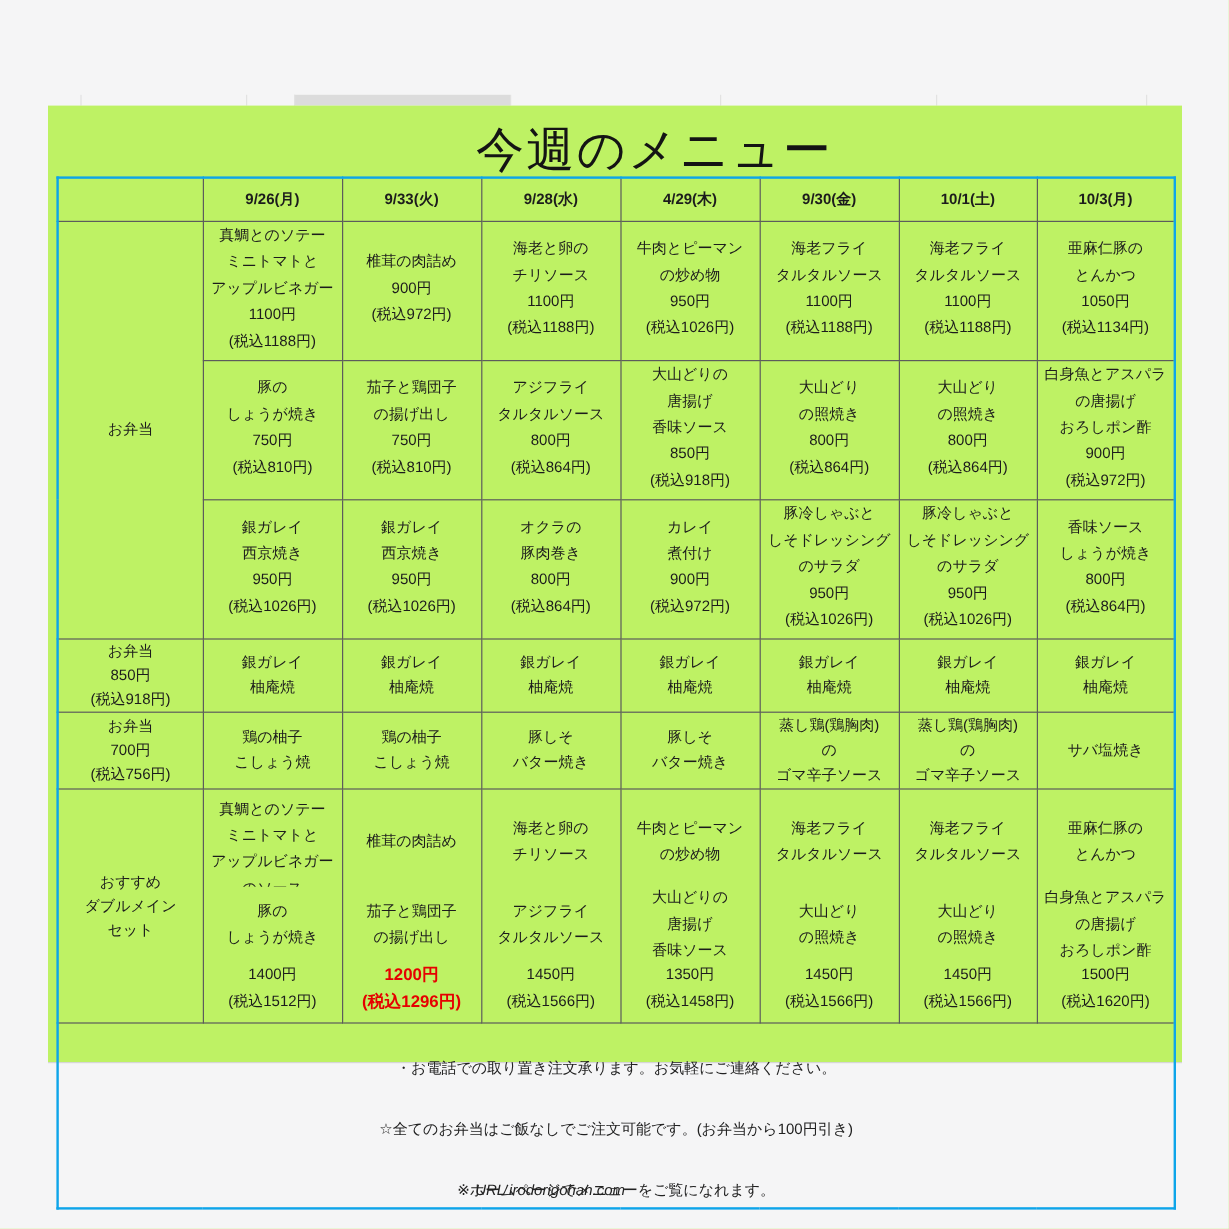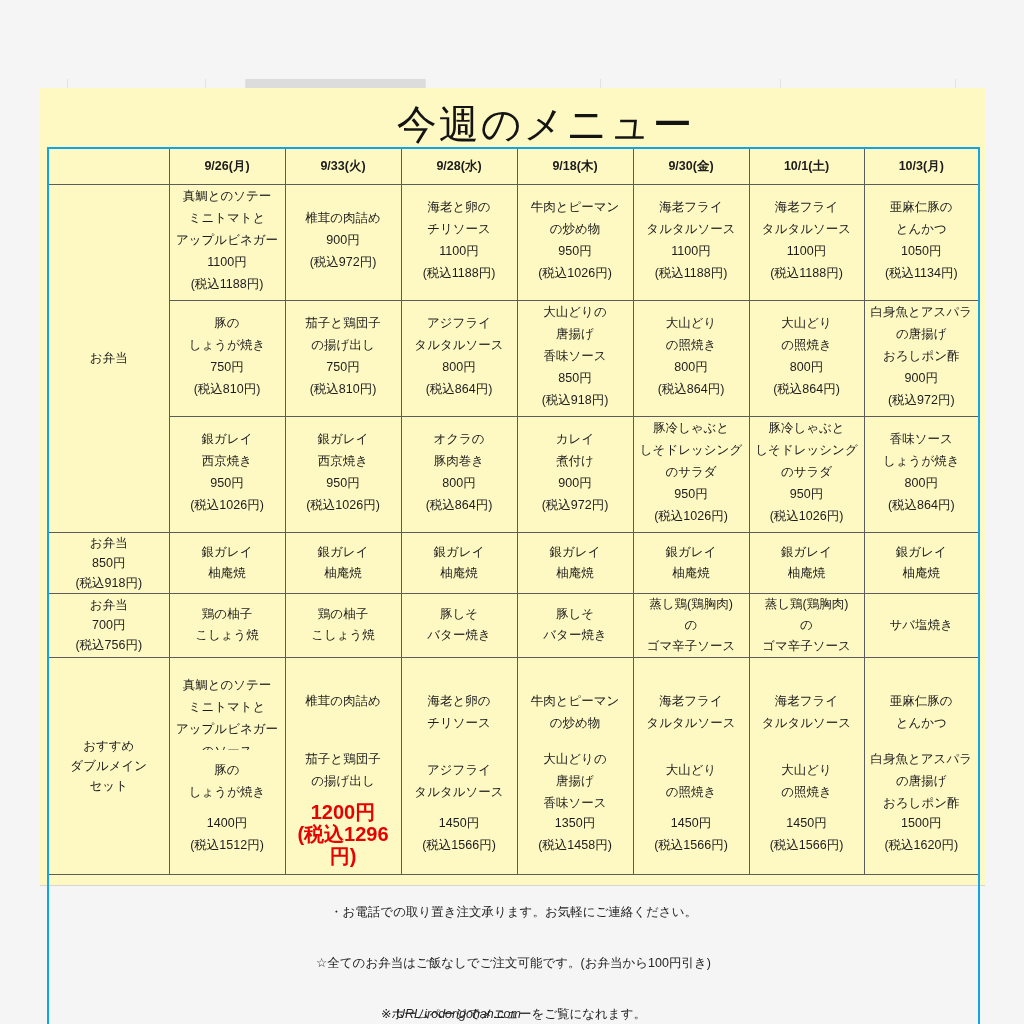--- a/index.html
+++ b/index.html
@@ -9,21 +9,21 @@
     font-family:"Liberation Sans","DejaVu Sans",sans-serif;
     color:#1c1c1c;
   }
   .canvas{position:relative;width:1024px;height:1024px;overflow:hidden;}
   
   .top-strip{position:absolute;left:0;top:79px;width:1024px;height:9px;}
   .top-strip .tick{position:absolute;top:0;width:1px;height:9px;background:#e2e2e2;}
   .top-strip .shaded{position:absolute;top:0;height:9px;background:#dcdcdc;}
   .page{
     position:absolute;left:40px;top:88px;width:945px;height:797px;
-    background:#fef9c3;box-shadow:0 1px 0 #d6d6d6;
+    background:#bef264;box-shadow:0 1px 0 #d6d6d6;
   }
   .title{
     margin:0;padding-top:9px;height:50px;
     text-align:center;font-size:40px;font-weight:400;letter-spacing:2px;
     color:#141414;transform:translateX(33px);
   }
   table.menu{
     position:absolute;left:7px;top:59px;
     border-collapse:collapse;table-layout:fixed;
     border:2px solid #0ea5e9;
@@ -37,21 +37,21 @@
   td.lblcell{line-height:20px;}
   .bc{height:100%;display:flex;flex-direction:column;}
   .names{flex:1 1 auto;display:flex;flex-direction:column;justify-content:center;overflow:hidden;line-height:22px;}
   .priceb{line-height:22px;padding-bottom:5px;flex:0 0 auto;}
   .simple{line-height:21px;}
   .dc{height:100%;display:flex;flex-direction:column;padding-top:5px;box-sizing:border-box;}
   .m1{flex:none;height:76px;display:flex;flex-direction:column;justify-content:center;overflow:hidden;line-height:22px;}
   .m1.clip{justify-content:flex-start;}
   .m2{flex:none;height:62px;display:flex;flex-direction:column;justify-content:center;line-height:22px;overflow:hidden;}
   .dprice{margin-top:auto;line-height:22px;padding-bottom:7px;}
-  .dprice.hl{font-weight:700;font-size:20px;line-height:22px;}
+  .dprice.hl{font-weight:700;font-size:14px;line-height:22px;}
   td.notes{ text-align:left;padding:7px 10px 6px 121px;vertical-align:top;}
   .note{line-height:27px;font-size:12.5px;color:#222;margin-top:24px;}
   .note3{position:relative;}
   .url{position:absolute;left:347px;top:0;font-style:italic;}
 </style>
 </head>
 <body>
 
 <div class="canvas">
 
@@ -78,21 +78,21 @@
           <col style="width:116px">
         <col style="width:115px">
           <col style="width:115px">
       </colgroup>
       <tbody id="menu-body">
           <tr style="height: 36px;">
             <td class="lblcell"></td>
             <td class="day">9/26(月)</td>
             <td class="day">9/33(火)</td>
             <td class="day">9/28(水)</td>
-            <td class="day">9/18(木)</td>
+            <td class="day">4/29(木)</td>
             <td class="day">9/30(金)</td>
             <td class="day">10/1(土)</td>
             <td class="day">10/3(月)</td>
           </tr>
           <tr style="height: 102px;">
             <td class="lblcell" rowspan="3">お弁当</td>
             <td>
               <div class="bc">
                 <div class="names">
                   <div>真鯛とのソテー</div>

